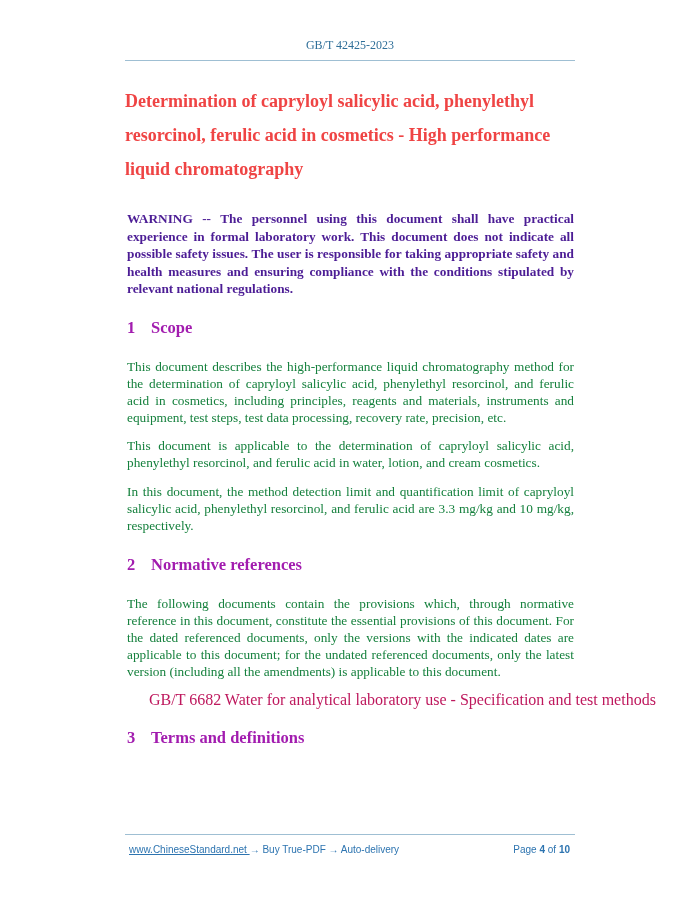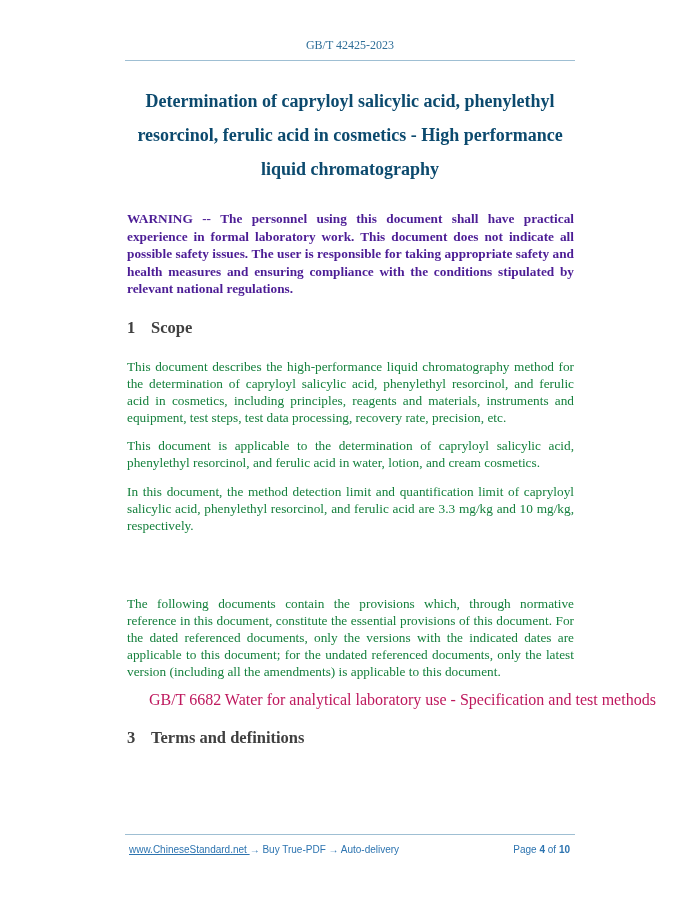--- a/index.html
+++ b/index.html
@@ -2,23 +2,23 @@
 <html><head>
 <meta charset="utf-8">
 <style>
   html, body { margin: 0; padding: 0; background: #ffffff; }
   body { width: 700px; height: 906px; position: relative; overflow: hidden; }
   .page { position: absolute; left: 0; top: 0; width: 700px; height: 906px; background: #fff; }
   .serif { font-family: "Liberation Serif", "DejaVu Serif", serif; }
   .sans { font-family: "Liberation Sans", "DejaVu Sans", sans-serif; }
   .hdr { position: absolute; left: 125px; width: 450px; top: 38px; text-align: center; font-size: 12px; color: #2f6f99; }
   .hr { position: absolute; left: 125px; width: 450px; height: 1px; background: #9fbfd3; }
-  .title { position: absolute; left: 125px; width: 450px; top: 84px; text-align: center; font-size: 18px; font-weight: bold; line-height: 34px; color: #0c4a6e; }
+  .title { position: absolute; left: 125px; width: 450px; top: 84px; font-size: 18px; font-weight: bold; line-height: 34px; color: #ef4444; }
   .warn { position: absolute; left: 127px; width: 447px; top: 210px; font-size: 13.3px; font-weight: bold; line-height: 17.5px; color: #4c1d95; text-align: justify; }
-  .h1 { position: absolute; left: 127px; font-size: 16.5px; font-weight: bold; color: #404040; }
+  .h1 { position: absolute; left: 127px; font-size: 16.5px; font-weight: bold; color: #a21caf; }
   .h1 .num { display: inline-block; width: 24px; }
   .para { position: absolute; left: 127px; width: 447px; font-size: 13.3px; line-height: 17px; color: #15803d; text-align: justify; }
   .ref { position: absolute; left: 149px; font-size: 16px; color: #be185d; }
   .footer { position: absolute; left: 129px; top: 844px; width: 445px; font-size: 10px; color: #2d74b0; }
   .footer a { color: #2d74b0; text-decoration: underline; }
   .footer .right { position: absolute; right: 4px; top: 0; }
   .footer b { font-weight: bold; }
 </style>
 </head>
 <body>
@@ -36,20 +36,23 @@
 
   <div class="warn serif">WARNING -- The personnel using this document shall have practical experience in formal laboratory work. This document does not indicate all possible safety issues. The user is responsible for taking appropriate safety and health measures and ensuring compliance with the conditions stipulated by relevant national regulations.</div>
 
   <div class="h1 serif" style="top:318px;">
     <span class="num">1</span><span>Scope</span>
   </div>
   <div class="para serif" style="top:358px;">This document describes the high-performance liquid chromatography method for the determination of capryloyl salicylic acid, phenylethyl resorcinol, and ferulic acid in cosmetics, including principles, reagents and materials, instruments and equipment, test steps, test data processing, recovery rate, precision, etc.</div>
   <div class="para serif" style="top:437px;">This document is applicable to the determination of capryloyl salicylic acid, phenylethyl resorcinol, and ferulic acid in water, lotion, and cream cosmetics.</div>
   <div class="para serif" style="top:483px;">In this document, the method detection limit and quantification limit of capryloyl salicylic acid, phenylethyl resorcinol, and ferulic acid are 3.3 mg/kg and 10 mg/kg, respectively.</div>
 
+  <div class="h1 serif" style="top:555px;">
+    <span class="num">2</span><span>Normative references</span>
+  </div>
   <div class="para serif" style="top:595px;">The following documents contain the provisions which, through normative reference in this document, constitute the essential provisions of this document. For the dated referenced documents, only the versions with the indicated dates are applicable to this document; for the undated referenced documents, only the latest version (including all the amendments) is applicable to this document.</div>
   <div class="ref serif" style="top:691px;">GB/T 6682 Water for analytical laboratory use - Specification and test methods</div>
 
   <div class="h1 serif" style="top:728px;">
     <span class="num">3</span><span>Terms and definitions</span>
   </div>
 
   <div class="hr" style="top:834px;"></div>
   <div class="footer sans">
     <a>www.ChineseStandard.net </a><span>→</span><span> Buy True-PDF </span><span>→</span><span> Auto-delivery</span>

